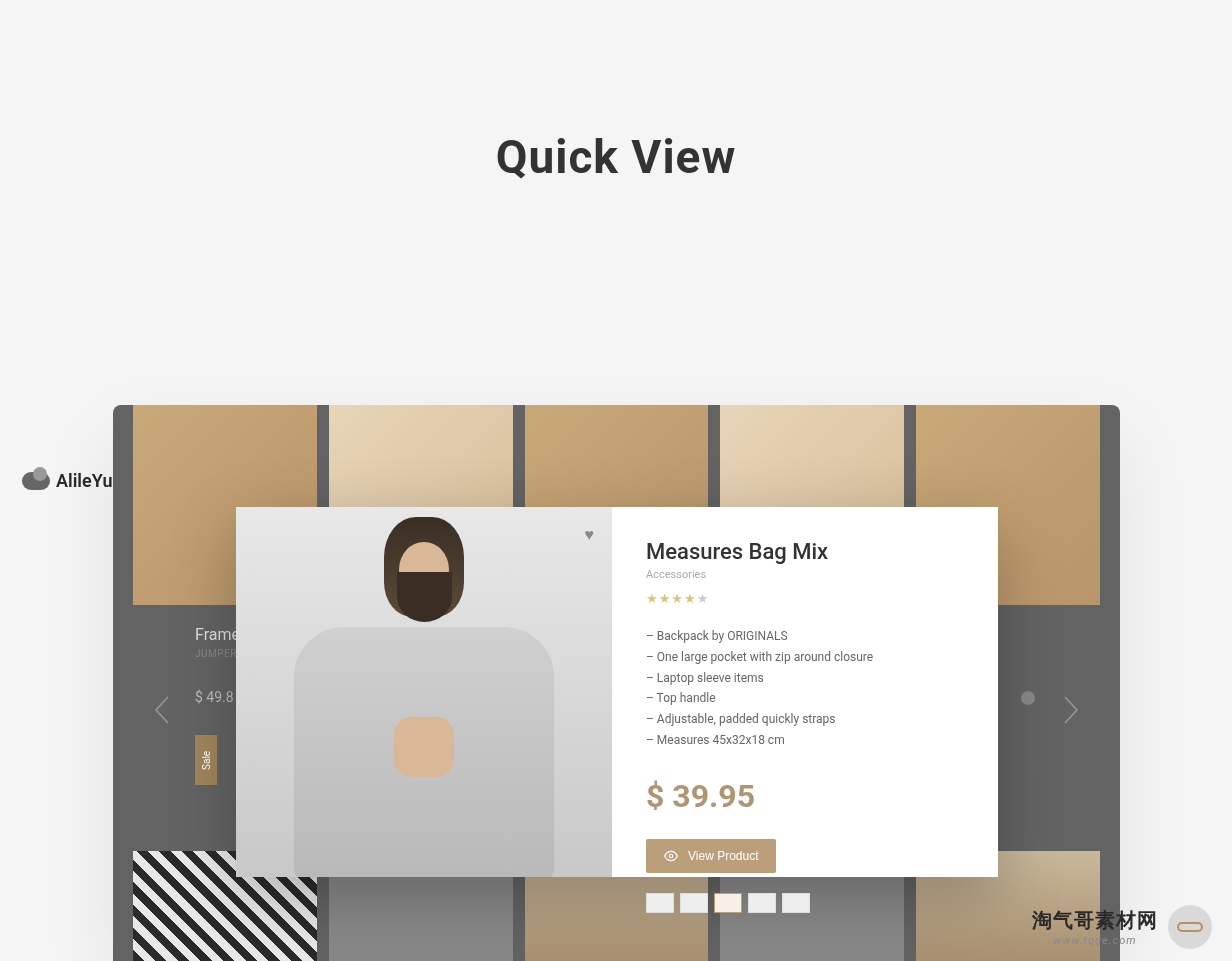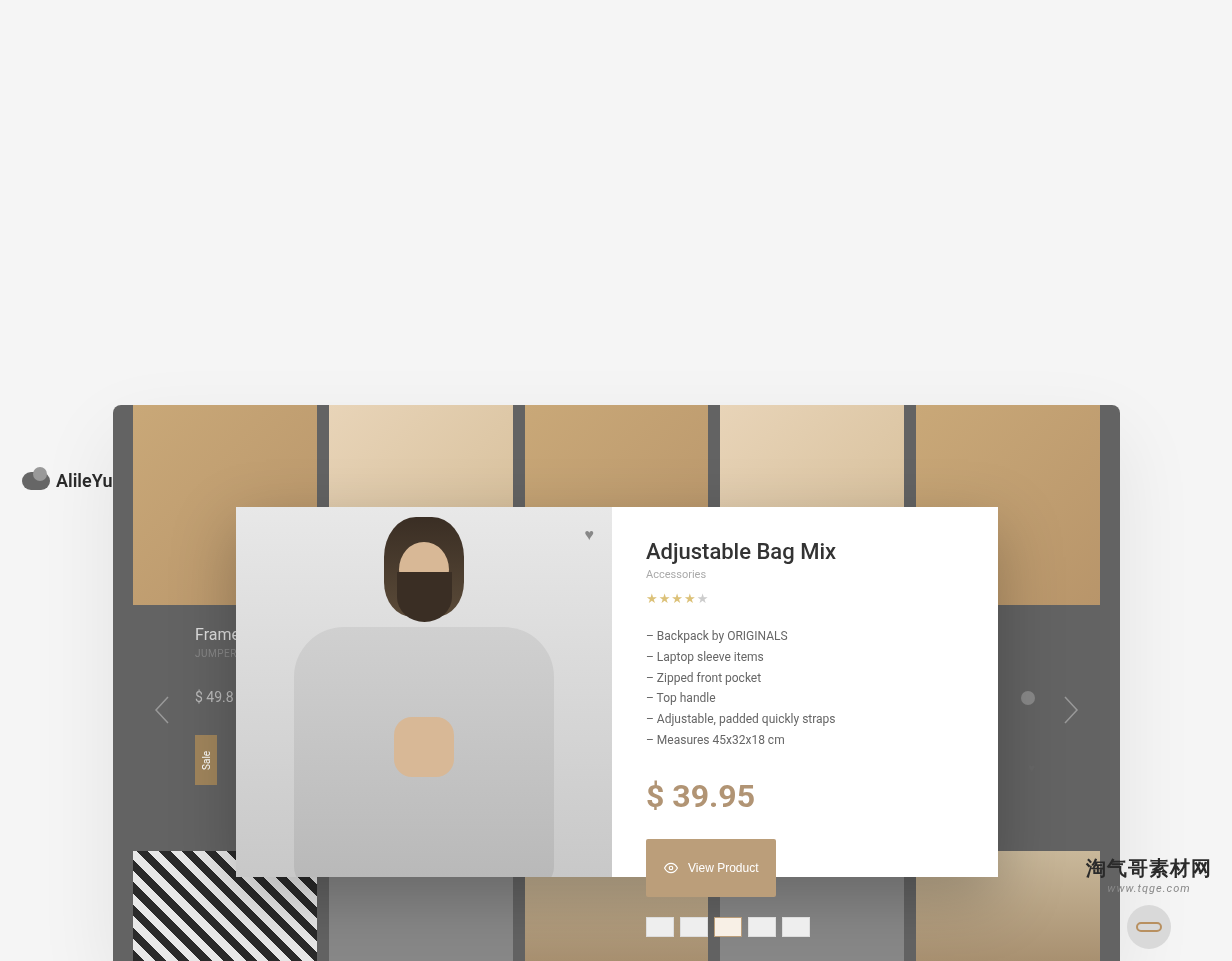--- a/index.html
+++ b/index.html
@@ -236,21 +236,21 @@
   color: #b19474;
   font-weight: 700;
   margin-bottom: 24px;
 }
 .view-btn {
   display: inline-flex;
   align-items: flex-end;
   gap: 10px;
   background: #bb9e7a;
   color: #fff;
-  padding: 22px 18px;
+  padding: 10px 18px;
   font-size: 12px;
   border: none;
   cursor: pointer;
   border-radius: 2px;
 }
 .eye-icon {
   width: 14px;
   height: 14px;
 }
 .thumbs {
@@ -296,21 +296,20 @@
   font-weight: 600;
   color: #2a2a2a;
 }
 .footer-mark {
   position: absolute;
   right: 20px;
   bottom: 12px;
   display: flex;
   align-items: center;
   gap: 10px;
-  flex-direction: column;
 }
 .footer-text-block {
   text-align: right;
 }
 .footer-main {
   font-size: 20px;
   font-weight: 700;
   color: #2a2a2a;
   letter-spacing: 1px;
 }
@@ -355,20 +354,21 @@
   background: repeating-linear-gradient(45deg, #2a2a2a, #2a2a2a 8px, #e8e8e8 8px, #e8e8e8 16px);
 }
 .bot-item.grey {
   background: #888;
 }
 </style>
 </head>
 <body>
 
 <div class="header-area">
+  <h1 class="header-title">Quick View</h1>
 </div>
 
 <div class="brand-mark">
   <div class="cloud-shape"></div>
   <span class="brand-text">AlileYun</span>
 </div>
 
 <div class="mockup-frame">
   <div class="shop-bg">
     <div class="shop-grid">
@@ -408,29 +408,29 @@
       <div class="person-head"></div>
       <div class="person-face"></div>
       <div class="person-beard"></div>
       <div class="person-body">
         <div class="person-hands"></div>
       </div>
     </div>
     <span class="fav-icon">♥</span>
   </div>
   <div class="modal-details">
-    <h2 class="modal-title">Adjustable Bag Mix</h2>
+    <h2 class="modal-title">Measures Bag Mix</h2>
     <div class="modal-category">Accessories</div>
     <div class="rating">
       <span class="star">★</span><span class="star">★</span><span class="star">★</span><span class="star">★</span><span class="star off">★</span>
     </div>
     <ul class="features">
       <li>– Backpack by ORIGINALS</li>
+      <li>– One large pocket with zip around closure</li>
       <li>– Laptop sleeve items</li>
-      <li>– Zipped front pocket</li>
       <li>– Top handle</li>
       <li>– Adjustable, padded quickly straps</li>
       <li>– Measures 45x32x18 cm</li>
     </ul>
     <div class="modal-price">$ 39.95</div>
     <button class="view-btn">
       <svg class="eye-icon" viewBox="0 0 24 24" fill="none" stroke="currentColor" stroke-width="2">
           <path d="M1 12s4-8 11-8 11 8 11 8-4 8-11 8-11-8-11-8z"></path>
           <circle cx="12" cy="12" r="3"></circle>
         </svg>

